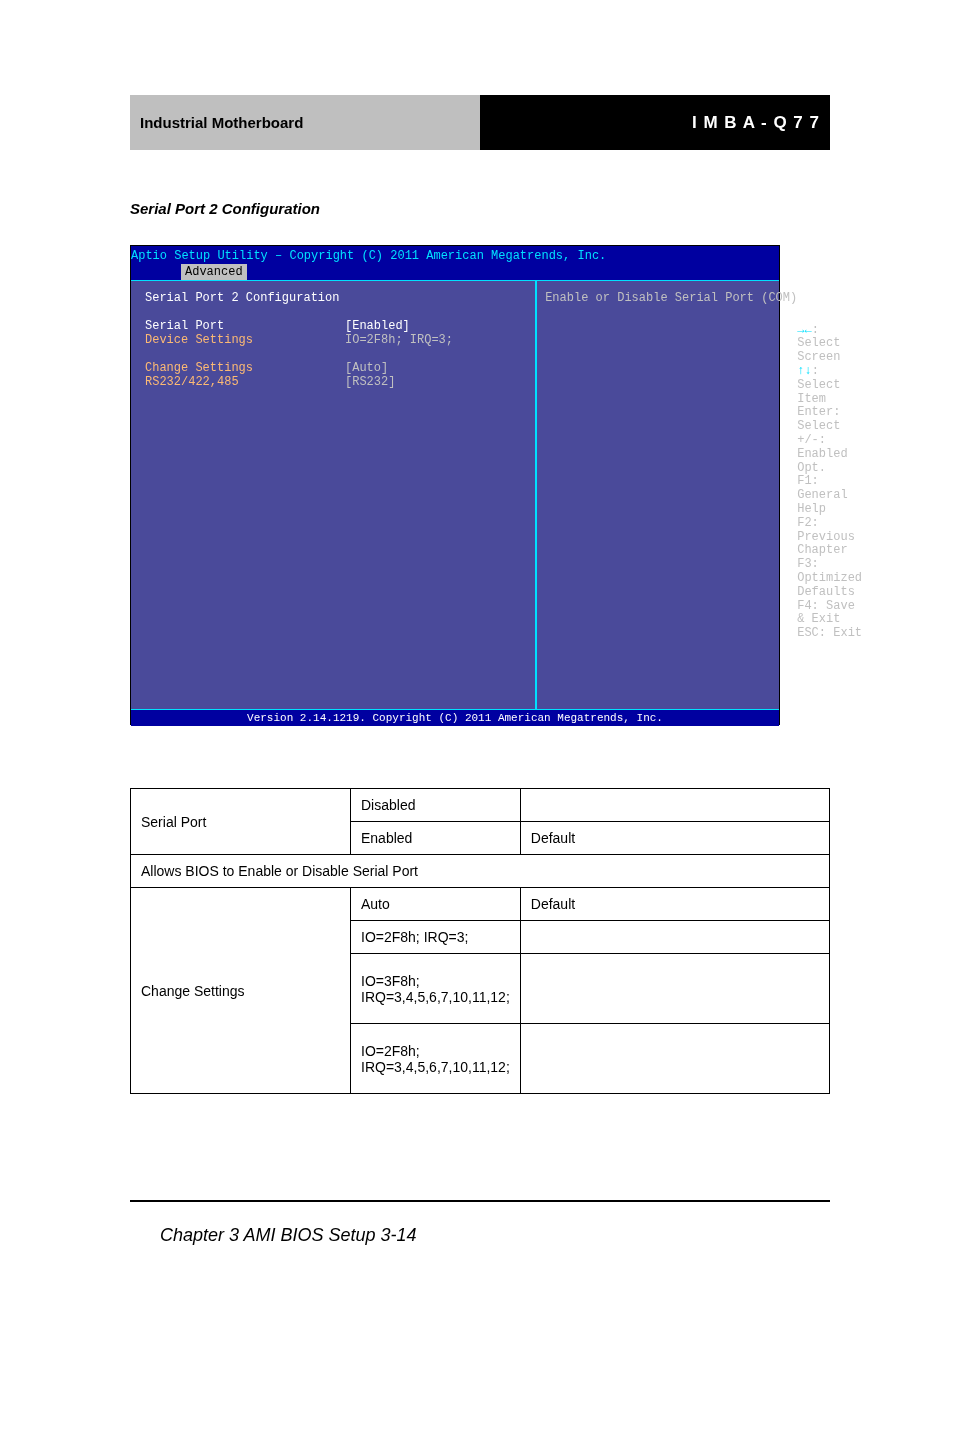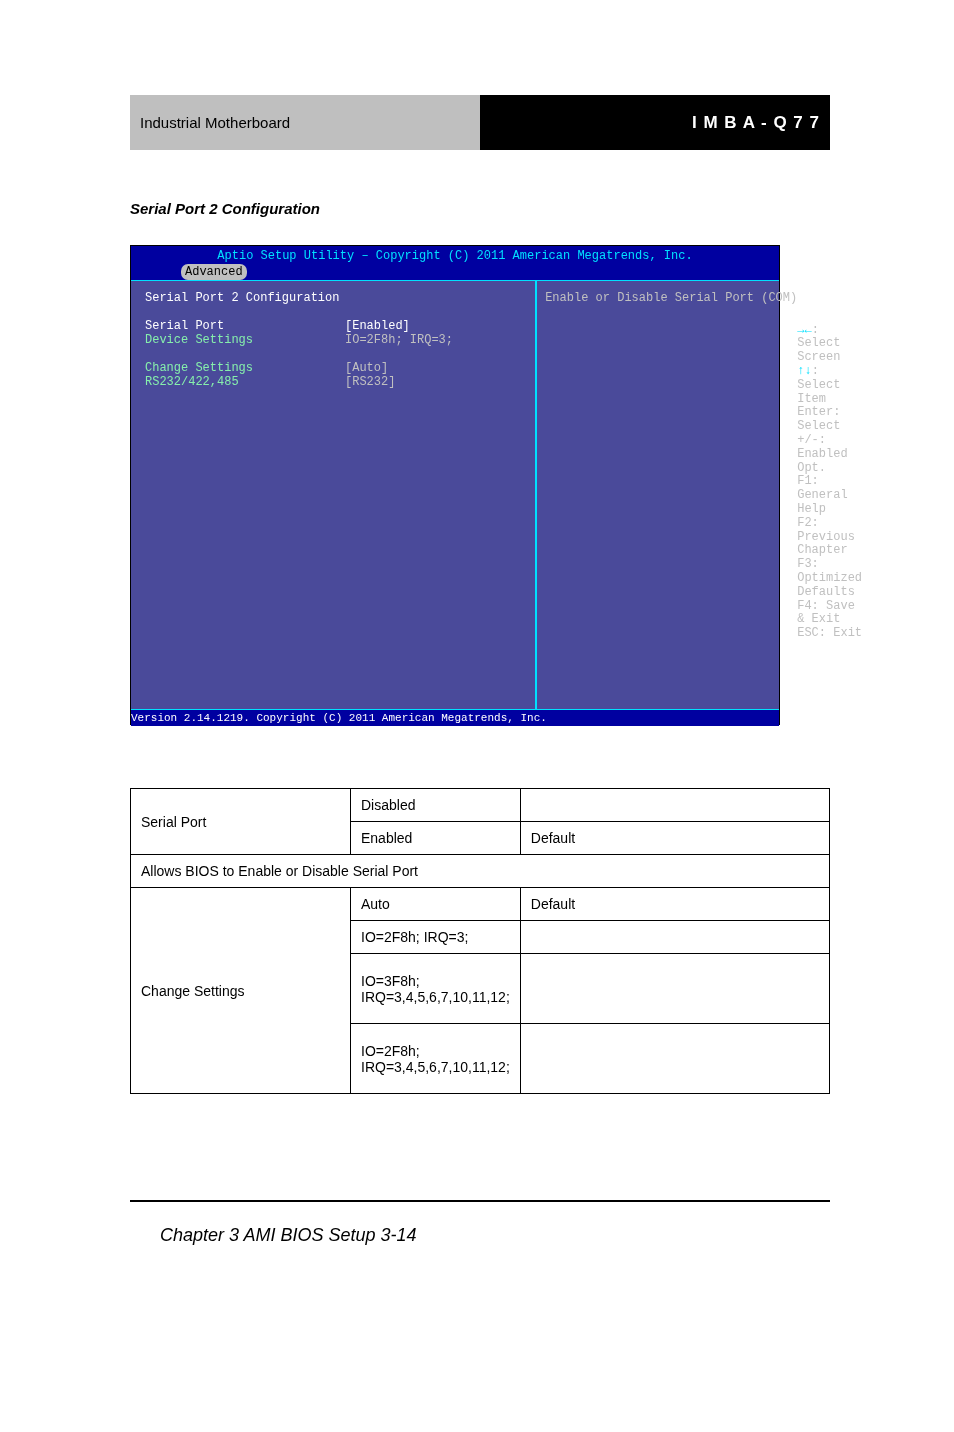--- a/index.html
+++ b/index.html
@@ -20,20 +20,21 @@
     height: 55px;
     display: flex;
   }
   .header-left {
     flex: 1;
     background: #bfbfbf;
     display: flex;
     align-items: center;
     padding-left: 10px;
     font-size: 15px;
+    font-weight: bold;
   }
   .header-right {
     flex: 1;
     background: #000000;
     color: #ffffff;
     display: flex;
     align-items: center;
     justify-content: flex-end;
     padding-right: 10px;
     font-size: 17px;
@@ -57,65 +58,65 @@
     left: 130px;
     width: 650px;
     height: 480px;
     background: #0000a0;
     font-family: "Courier New", monospace;
     font-size: 12px;
     color: #ffffff;
     border: 1px solid #000;
   }
   .bios-title {
-    text-align: center;
+    text-align: left;
     color: #00e0ff;
     padding: 3px 0 1px 0;
   }
   .bios-tab-row {
     padding-left: 50px;
   }
   .bios-tab {
     display: inline-block;
     background: #c0c0c0;
     color: #000000;
     padding: 1px 4px;
-    border-radius: 7px;
   }
   .bios-body {
     display: flex;
     height: 430px;
     background: #0000a0;
   }
   .bios-main {
     flex: 1.1;
     padding: 10px 8px 8px 14px;
     background: #4a4a9a;
     border: 1px solid #00e0ff;
     border-left: none;
     margin: 0;
   }
   .bios-main .row { display: flex; }
-  .bios-main .col1 { flex: 0 0 200px; color: #86efac; }
+  .bios-main .col1 { flex: 0 0 200px; color: #fdba74; }
   .bios-main .col2 { flex: 1; color: #c0c0c0; }
   .bios-main .row.selected .col1,
   .bios-main .row.selected .col2 { color: #ffffff; }
   .bios-side {
     flex: 0.65;
     border: 1px solid #00e0ff;
     border-right: none;
     background: #4a4a9a;
     padding: 10px 8px 8px 8px;
     display: flex;
     flex-direction: row;
   }
   .bios-help-desc { color: #c0c0c0; flex: 0 0 auto; }
   .bios-keys { margin-top: auto; margin-bottom: 60px; color: #c0c0c0; line-height: 1.15; }
   .bios-keys .arrow { color: #00e0ff; }
   .bios-footer {
+    text-align: center;
     color: #ffffff;
     background: #0000a0;
     padding: 2px 0;
     font-size: 11px;
   }
 
   
   .desc-table {
     position: absolute;
     top: 788px;

